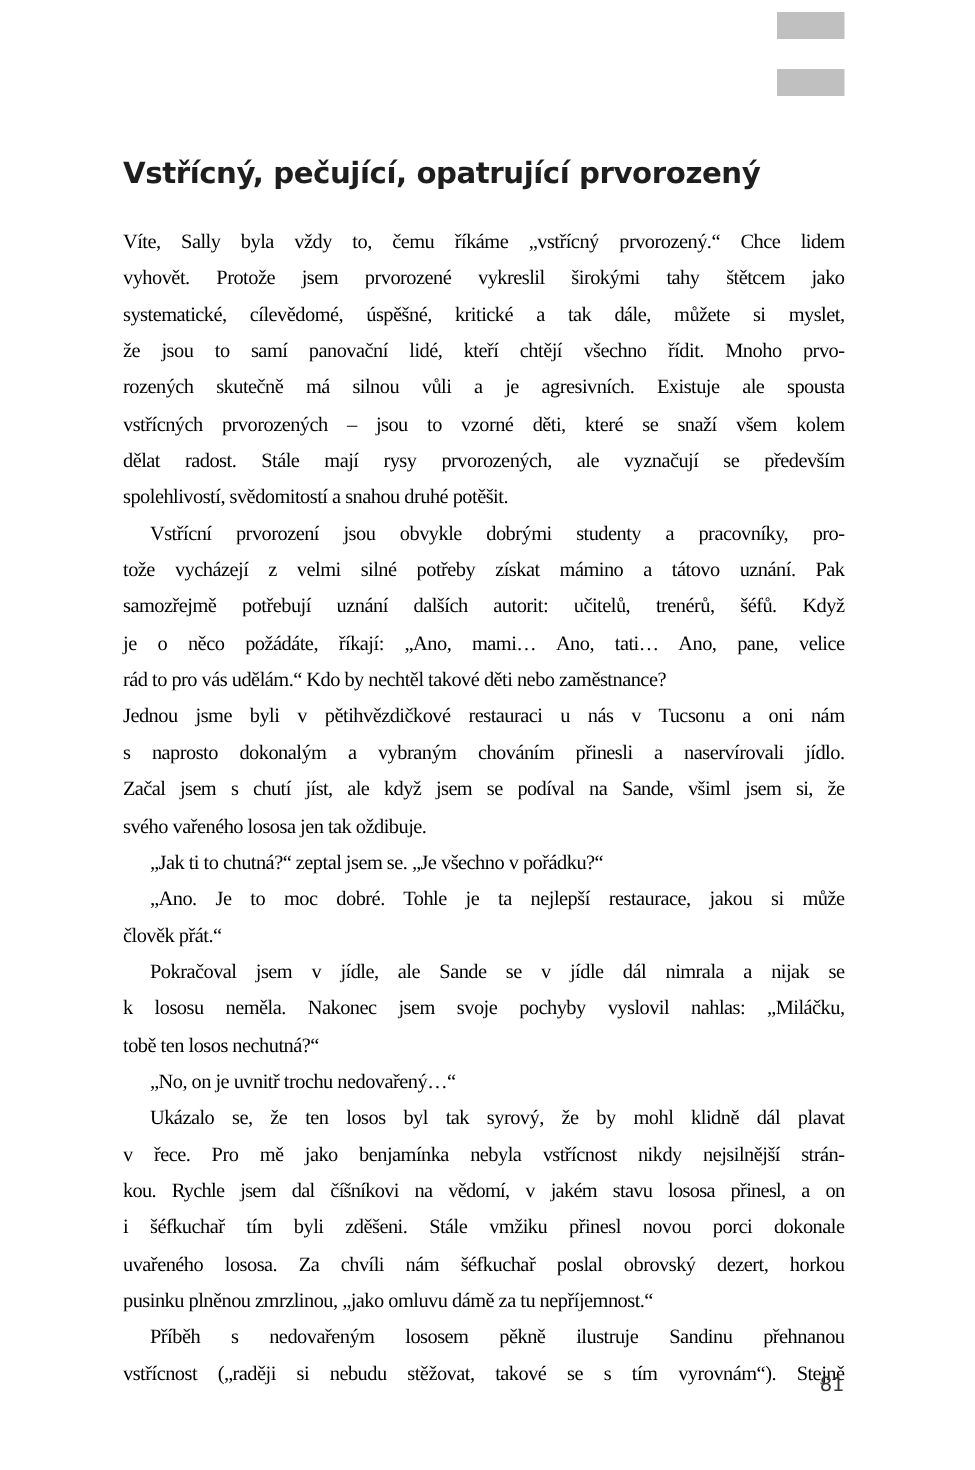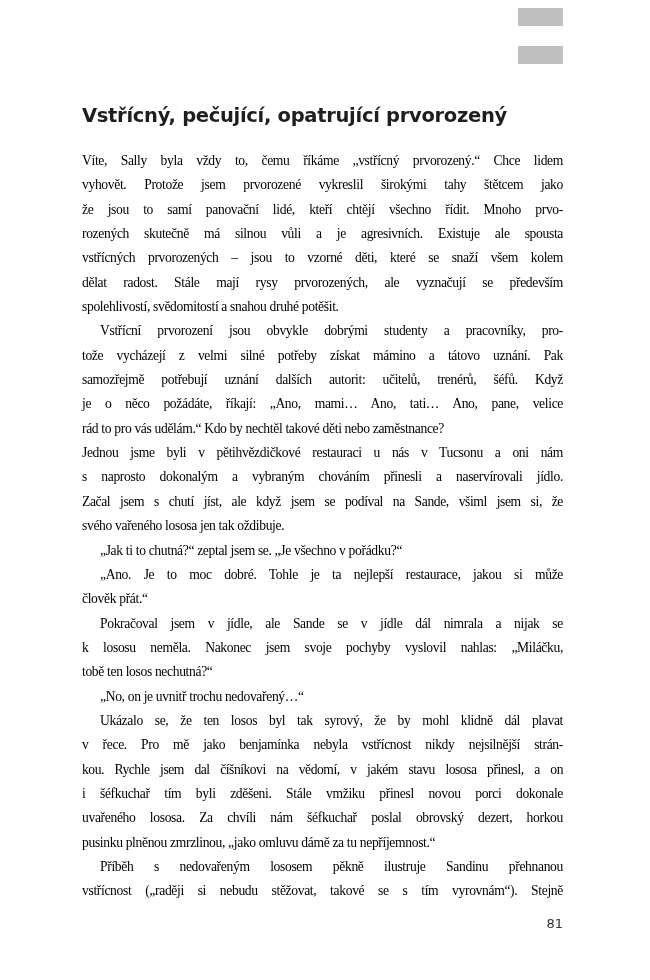--- a/index.html
+++ b/index.html
@@ -36,20 +36,21 @@
 <div class="page">
   <div class="hdr-block-top"></div>
   <div class="hdr-block-bot"></div>
 
   <h2 class="title">Vstřícný, pečující, opatrující prvorozený</h2>
 
   <div class="body" id="body">
       <div>
         <span class="line">Víte, Sally byla vždy to, čemu říkáme „vstřícný prvorozený.“ Chce lidem</span>
         <span class="line">vyhovět. Protože jsem prvorozené vykreslil širokými tahy štětcem jako</span>
+        <span class="line">systematické, cílevědomé, úspěšné, kritické a tak dále, můžete si myslet,</span>
         <span class="line">že jsou to samí panovační lidé, kteří chtějí všechno řídit. Mnoho prvo-</span>
         <span class="line">rozených skutečně má silnou vůli a je agresivních. Existuje ale spousta</span>
         <span class="line">vstřícných prvorozených – jsou to vzorné děti, které se snaží všem kolem</span>
         <span class="line">dělat radost. Stále mají rysy prvorozených, ale vyznačují se především</span>
         <span class="line last">spolehlivostí, svědomitostí a snahou druhé potěšit.</span>
       </div>
       <div>
         <span class="line indent">Vstřícní prvorození jsou obvykle dobrými studenty a pracovníky, pro-</span>
         <span class="line">tože vycházejí z velmi silné potřeby získat mámino a tátovo uznání. Pak</span>
         <span class="line">samozřejmě potřebují uznání dalších autorit: učitelů, trenérů, šéfů. Když</span>

